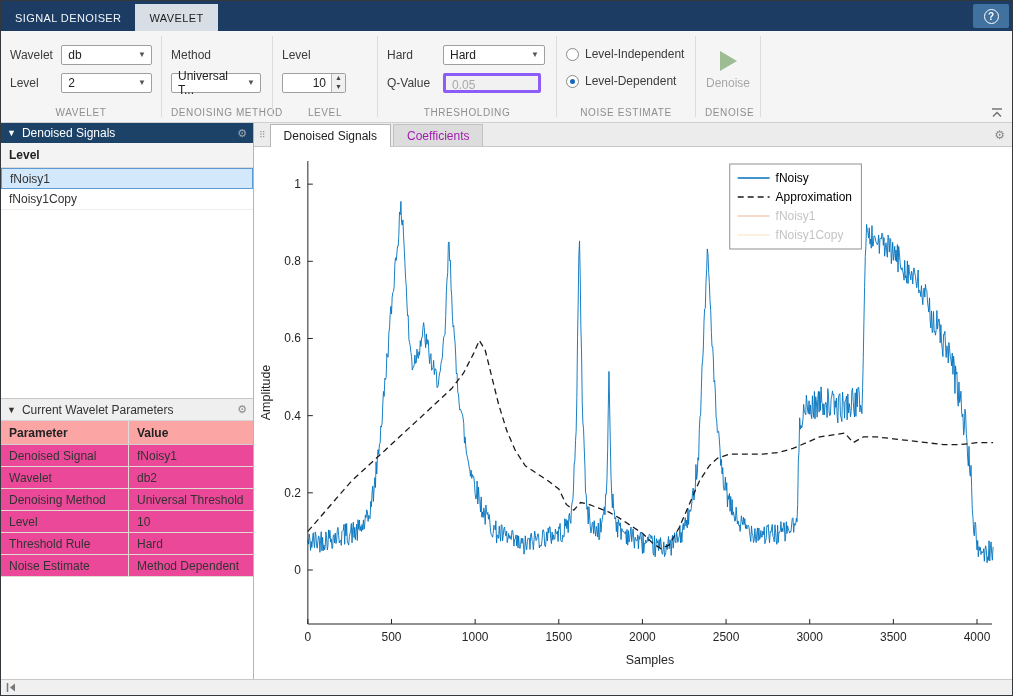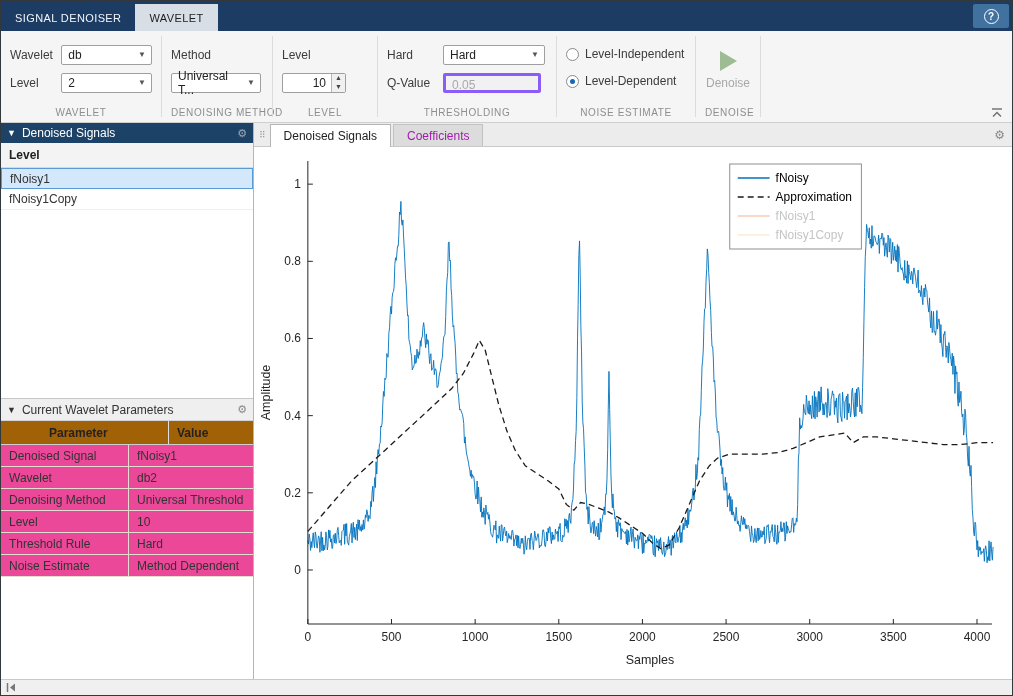--- a/index.html
+++ b/index.html
@@ -62,22 +62,22 @@
   .panel-header.light { height: 22px; background: #efefef; border-bottom: 1px solid #d5d5d5; color: #333; }
   .tri { font-size: 9px; margin-right: 6px; }
   .gear { margin-left: auto; font-size: 11px; color: #9aa7b5; }
   .panel-header.light .gear { color: #8a8a8a; }
   .name-header { height: 25px; display: flex; align-items: center; padding: 0 8px; font-size: 12px;
                  font-weight: bold; background: #f3f3f3; border-bottom: 1px solid #d9d9d9; color: #222; flex-shrink: 0; }
   .sig-row { height: 21px; display: flex; align-items: center; padding: 0 8px; font-size: 12px; color: #333;
              background: #fff; border-bottom: 1px solid #eeeeee; }
   .sig-row.selected { background: #d4e8fb; border: 1px solid #5b9bd5; }
   .params-panel { flex: 1; display: flex; flex-direction: column; min-height: 0; }
-  .param-hrow { display: flex; height: 24px; background: #a16207; border-bottom: 1px solid #cfcfcf;
-                font-weight: bold; font-size: 12px; color: #222; align-items: center; flex-shrink: 0; padding-left: 40px; }
+  .param-hrow { display: flex; height: 24px; background: #fca5a5; border-bottom: 1px solid #cfcfcf;
+                font-weight: bold; font-size: 12px; color: #222; align-items: center; flex-shrink: 0; }
   .param-hcell1 { width: 128px; padding: 0 8px; border-right: 1px solid #dedede; height: 100%;
                   display: flex; align-items: center; }
   .param-hcell2 { flex: 1; padding: 0 8px; }
   .param-row { display: flex; height: 22px; align-items: center; background: #ec4899;
                border-bottom: 1px solid #e0dcd2; font-size: 12px; color: #333; }
   .param-c1 { width: 128px; padding: 0 8px; border-right: 1px solid #e0dcd2; height: 100%;
               display: flex; align-items: center; }
   .param-c2 { flex: 1; padding: 0 8px; white-space: nowrap; overflow: hidden; }
 
   

